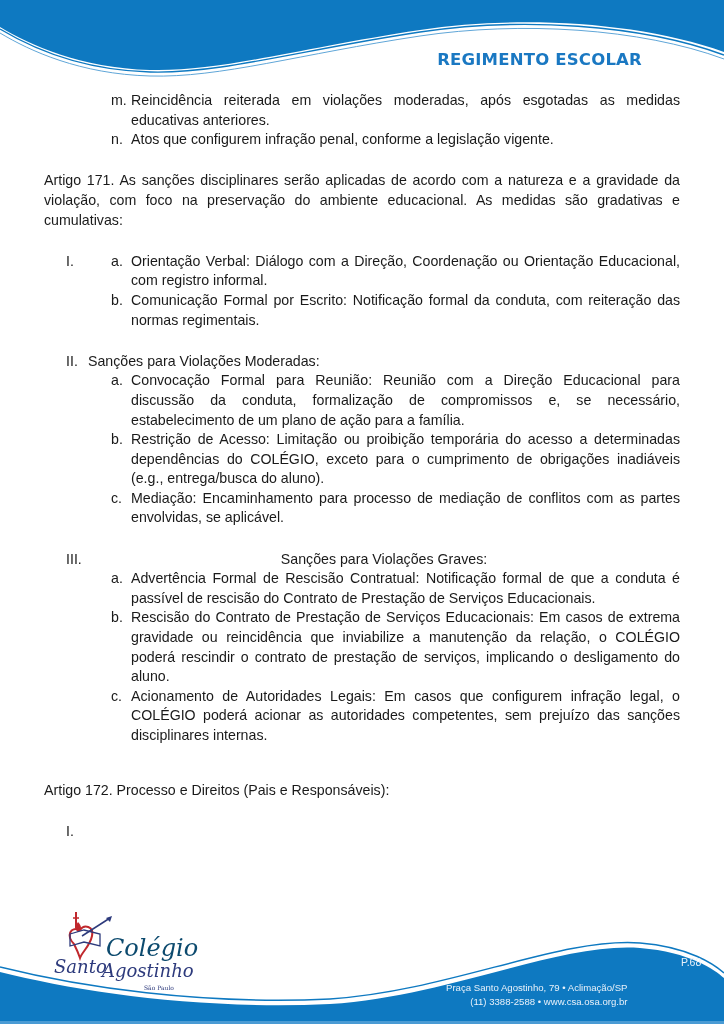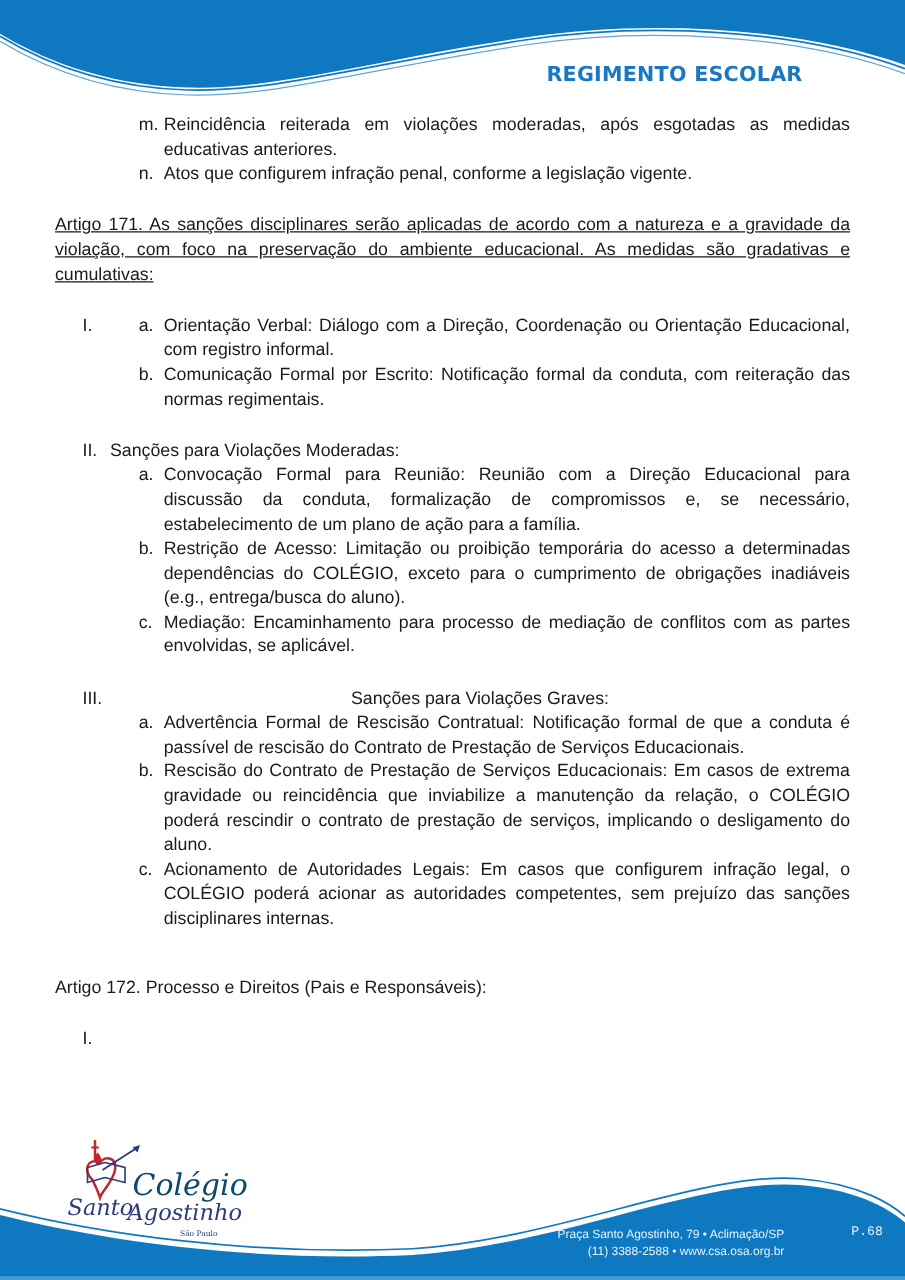--- a/index.html
+++ b/index.html
@@ -30,21 +30,21 @@
   .footer-wave { position: absolute; left: 0; top: 930px; width: 724px; height: 94px; }
   .logo { position: absolute; left: 52px; top: 906px; width: 140px; height: 92px; }
   .footer-addr {
     position: absolute; left: 446px; top: 981px;
     font-family: Liberation Sans, sans-serif; font-size: 9.6px; line-height: 13.5px;
     color: #e8f1fa;
     text-align: right;
   }
   .page-num {
     position: absolute; left: 681px; top: 956px;
-    font-family: Liberation Mono, monospace; font-size: 10.5px; color: #e8f1fa; margin-top: 24px;
+    font-family: Liberation Sans, sans-serif; font-size: 10.5px; color: #e8f1fa;
   }
 </style>
 </head>
 <body>
 
 <svg class="header-wave" viewBox="0 0 724 90" preserveAspectRatio="none">
   <path d="M0,0 L724,0 L724,52 C640,22 520,15 420,30 C300,48 220,72 150,70 C80,68 30,45 0,27 Z" fill="#0e79c1"></path>
   <path d="M0,29 C30,47 80,70 150,72 C220,74 300,50 420,32 C520,17 640,24 724,55" fill="none" stroke="#0e79c1" stroke-width="1.4"></path>
   <path d="M0,33 C30,51 80,74 150,76 C220,78 300,54 420,36 C520,21 640,28 724,59" fill="none" stroke="#5fa6d8" stroke-width="1"></path>
 </svg>
@@ -55,21 +55,21 @@
   <div class="row lvl-sub para" style="padding-top:1px;">
     <span class="lbl">m.</span>
     <span>Reincidência reiterada em violações moderadas, após esgotadas as medidas educativas anteriores.</span>
   </div>
   <div class="row lvl-sub para">
     <span class="lbl">n.</span>
     <span>Atos que configurem infração penal, conforme a legislação vigente.</span>
   </div>
 
   <div class="gap"></div>
-  <div class="para" style="margin-top:2px;text-decoration:underline;">Artigo 171. As sanções disciplinares serão aplicadas de acordo com a natureza e a gravidade da violação, com foco na preservação do ambiente educacional. As medidas são gradativas e cumulativas:</div>
+  <div class="para" style="margin-top:2px;">Artigo 171. As sanções disciplinares serão aplicadas de acordo com a natureza e a gravidade da violação, com foco na preservação do ambiente educacional. As medidas são gradativas e cumulativas:</div>
   <div class="gap"></div>
 
   <div class="row lvl-roman" style="margin-top:2px;">
     <span class="lbl">I.</span>
   </div>
   <div class="row lvl-sub para">
     <span class="lbl">a.</span>
     <span>Orientação Verbal: Diálogo com a Direção, Coordenação ou Orientação Educacional, com registro informal.</span>
   </div>
   <div class="row lvl-sub para">

